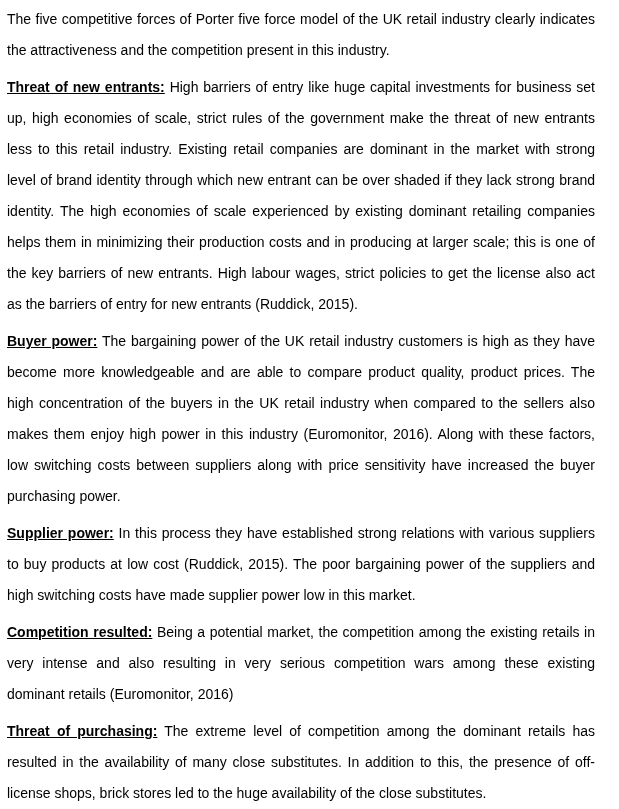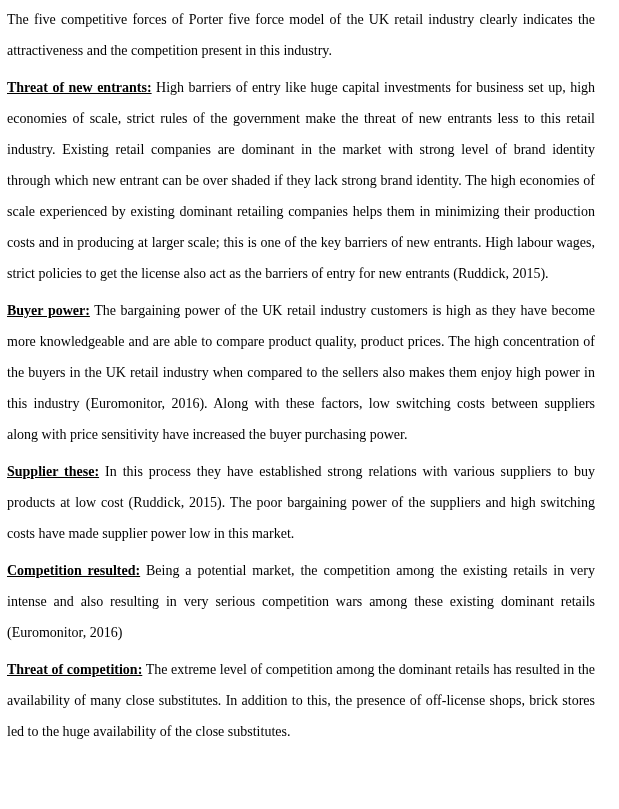--- a/index.html
+++ b/index.html
@@ -15,37 +15,36 @@
     color: #000000;
     padding: 4px 8px 0 7px;
     font-family: "Liberation Sans", "DejaVu Sans", sans-serif;
     font-size: 14px;
     line-height: 31px;
     overflow: hidden;
   }
   .para {
     margin: 0 16px 6px 0;
     text-align: justify;
-    font-family: Liberation Serif, serif;
   }
   .para-heading {
     font-weight: bold;
     text-decoration: underline;
   }
 </style>
 </head>
 <body>
 
 <div class="page">
 
   <p class="para"><span>The five competitive forces of Porter five force model of the UK retail industry clearly indicates the attractiveness and the competition present in this industry.</span></p>
 
   <p class="para"><span class="para-heading">Threat of new entrants:</span> <span>High barriers of entry like huge capital investments for business set up, high economies of scale, strict rules of the government make the threat of new entrants less to this retail industry. Existing retail companies are dominant in the market with strong level of brand identity through which new entrant can be over shaded if they lack strong brand identity.  The high economies of scale experienced by existing dominant retailing companies helps them in minimizing their production costs and in producing at larger scale; this is one of the key barriers of new entrants.  High labour wages, strict policies to get the license also act as the barriers of entry for new entrants (Ruddick, 2015).</span></p>
 
   <p class="para"><span class="para-heading">Buyer power:</span> <span>The bargaining power of the UK retail industry customers is high as they have become more knowledgeable and are able to compare product quality, product prices. The high concentration of the buyers in the UK retail industry when compared to the sellers also makes them enjoy high power in this industry (Euromonitor, 2016). Along with these factors, low switching costs between suppliers along with price sensitivity have increased the buyer purchasing power.</span></p>
 
-  <p class="para"><span class="para-heading">Supplier these:</span> <span>In this process they have established strong relations with various suppliers to buy products at low cost (Ruddick, 2015). The poor bargaining power of the suppliers and high switching costs have made supplier power low in this market.</span></p>
+  <p class="para"><span class="para-heading">Supplier power:</span> <span>In this process they have established strong relations with various suppliers to buy products at low cost (Ruddick, 2015). The poor bargaining power of the suppliers and high switching costs have made supplier power low in this market.</span></p>
 
   <p class="para"><span class="para-heading">Competition resulted:</span> <span>Being a potential market, the competition among the existing retails in very intense and also resulting in very serious competition wars among these existing dominant retails (Euromonitor, 2016)</span></p>
 
-  <p class="para"><span class="para-heading">Threat of competition:</span>  <span>The extreme level of competition among the dominant retails has resulted in the availability of many close substitutes. In addition to this, the presence of off-license shops, brick stores led to the huge availability of the close substitutes.</span></p>
+  <p class="para"><span class="para-heading">Threat of purchasing:</span>  <span>The extreme level of competition among the dominant retails has resulted in the availability of many close substitutes. In addition to this, the presence of off-license shops, brick stores led to the huge availability of the close substitutes.</span></p>
 
 </div>
 
 </body></html>

